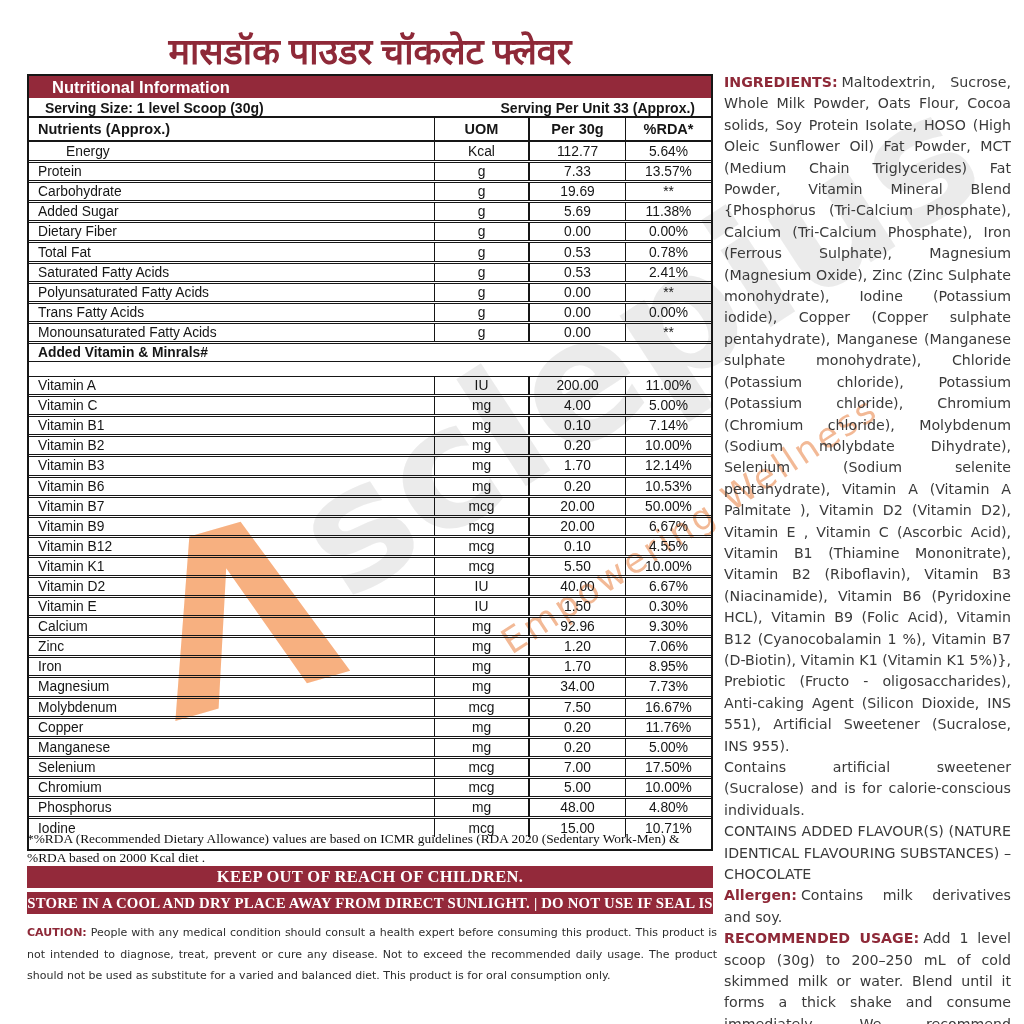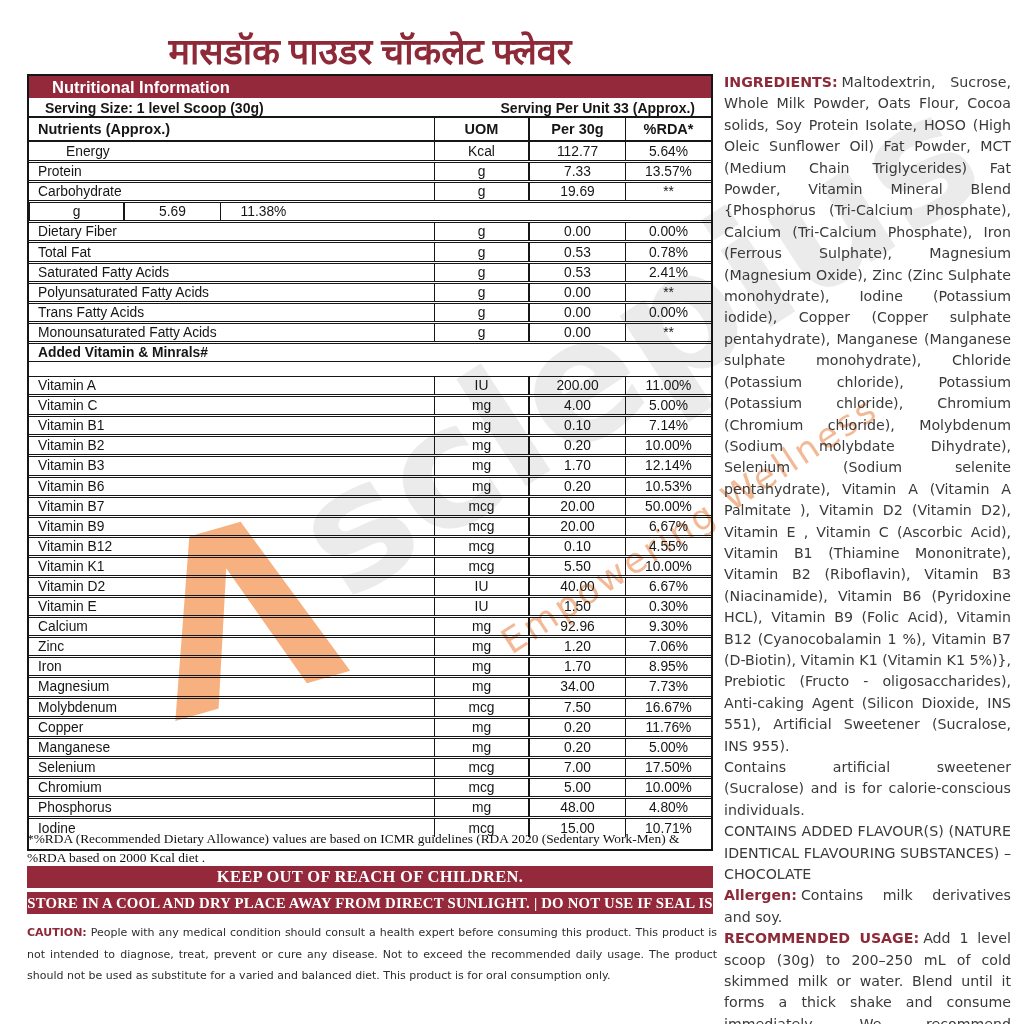--- a/index.html
+++ b/index.html
@@ -102,20 +102,21 @@
           <div class="c-per">7.33</div>
           <div class="c-rda">13.57%</div>
         </div>
         <div class="t-row">
           <div class="c-name">Carbohydrate</div>
           <div class="c-uom">g</div>
           <div class="c-per">19.69</div>
           <div class="c-rda">**</div>
         </div>
         <div class="t-row">
+          <div class="c-name">Added Sugar</div>
           <div class="c-uom">g</div>
           <div class="c-per">5.69</div>
           <div class="c-rda">11.38%</div>
         </div>
         <div class="t-row">
           <div class="c-name">Dietary Fiber</div>
           <div class="c-uom">g</div>
           <div class="c-per">0.00</div>
           <div class="c-rda">0.00%</div>
         </div>

